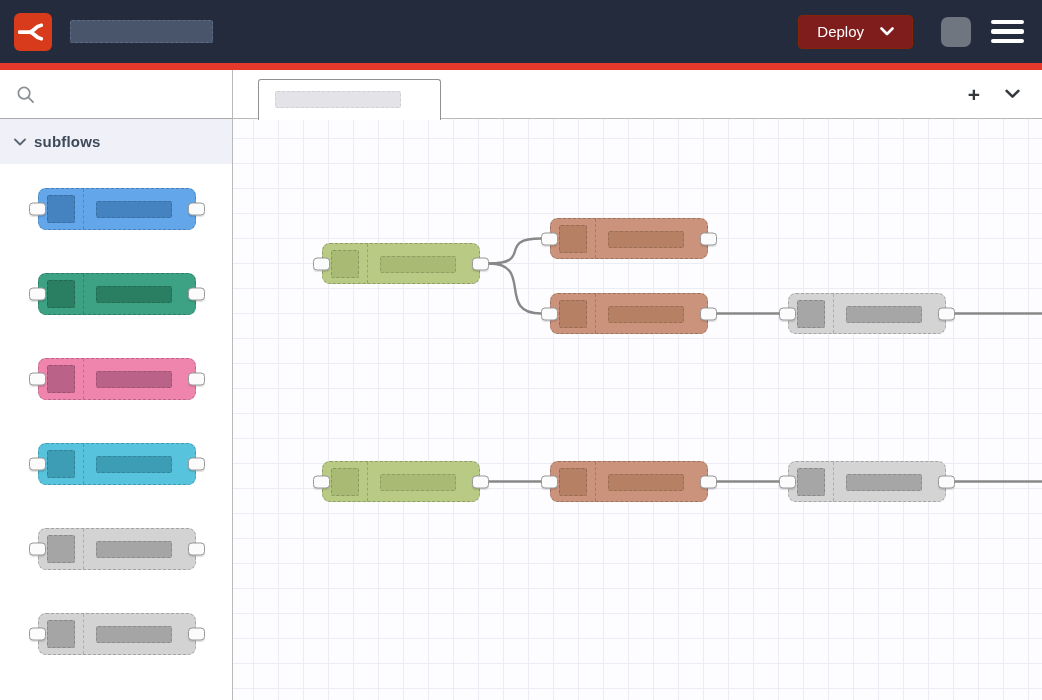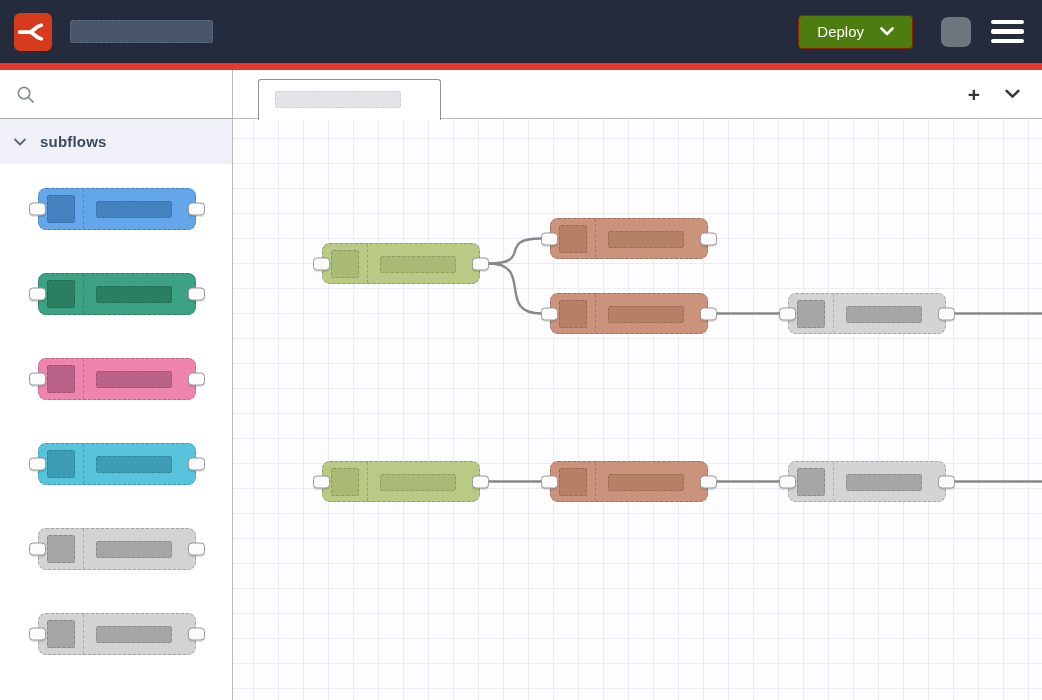--- a/index.html
+++ b/index.html
@@ -18,21 +18,21 @@
     display: flex; align-items: center; justify-content: center;
     flex: 0 0 auto;
   }
   .title-ph {
     width: 143px; height: 23px; margin-left: 18px;
     background: #49556a; border: 1px dashed #5e6b82; border-radius: 2px;
   }
   .header-spacer { flex: 1; }
   .deploy-btn {
     height: 34px; padding: 0 18px; border-radius: 4px;
-    background: #4d7c0f; border: 1px solid #872408;
+    background: #7f1d1d; border: 1px solid #872408;
     color: #fff; font-size: 15px; font-weight: 500;
     display: flex; align-items: center; gap: 16px; cursor: pointer;
   }
   .deploy-btn svg { display: block; }
   .avatar {
     width: 30px; height: 30px; border-radius: 7px; background: #6f7680;
     margin-left: 28px; flex: 0 0 auto;
   }
   .hamburger {
     margin-left: 18px; display: flex; flex-direction: column; gap: 5px;
@@ -45,21 +45,21 @@
   .sidebar {
     width: 233px; flex: 0 0 auto; border-right: 1px solid #b9b9b9;
     background: #fff; display: flex; flex-direction: column;
   }
   .search-row {
     height: 49px; border-bottom: 1px solid #aaa;
     display: flex; align-items: center; padding: 0 16px;
   }
   .section-header {
     height: 45px; background: #eff0f8;
-    display: flex; align-items: center; gap: 14px; padding: 1px 14px;
+    display: flex; align-items: center; gap: 8px; padding: 1px 14px;
     cursor: pointer;
   }
   .section-header .label {
     font-size: 15px; font-weight: 600; color: #3e4a5a; letter-spacing: .2px;
   }
   .palette { padding: 24px 0 0 38px; }
 
   
   .nr-node {
     position: relative; width: 158px; height: 42px; border-radius: 8px;

